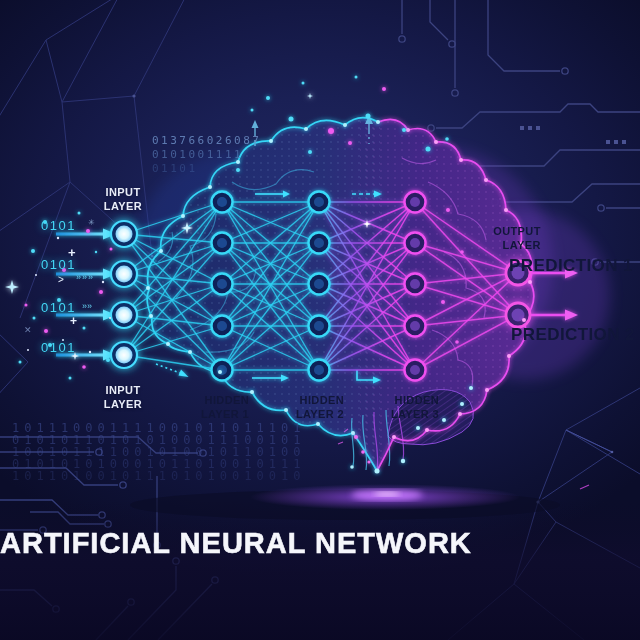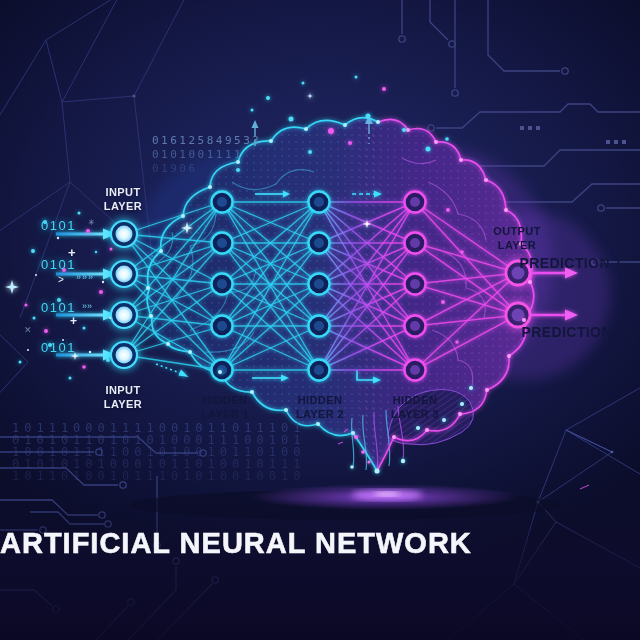--- a/index.html
+++ b/index.html
@@ -5,22 +5,22 @@
   html,body{margin:0;padding:0;background:#0b0d2a;}
   #stage{
     position:relative;width:640px;height:640px;overflow:hidden;
     background:radial-gradient(ellipse 70% 55% at 50% 36%, #232a63 0%, #1a2055 38%, #141845 62%, #0e1134 85%, #0b0d2a 100%);
     font-family:"Liberation Sans",sans-serif;
   }
   svg{position:absolute;left:0;top:0;}
   .lbl{position:absolute;transform:translateX(-50%);text-align:center;
        font:700 11px/1.28 "Liberation Sans",sans-serif;letter-spacing:.4px;white-space:pre-line;}
   .lbl.light{color:#e9edf8;text-shadow:0 1px 3px rgba(8,12,40,.6);}
-  .lbl.dark{color:#11163a;}
-  .pred{white-space:nowrap;font-size:14px;}
+  .lbl.dark{color:#11163a;text-align:right;}
+  .pred{white-space:nowrap;font-size:17px;}
   #lbl-input-top{left:123px;top:185px;}
   #lbl-input-bottom{left:123px;top:383px;}
   #lbl-h1{left:225px;top:393px;}
   #lbl-h2{left:320px;top:393px;}
   #lbl-h3{left:415px;top:393px;}
   #lbl-output{left:517px;top:224px;}
   #lbl-p1{left:571px;top:255px;}
   #lbl-p2{left:573px;top:324px;}
   .stream{position:absolute;left:41px;color:#43d8f6;font:400 13px/1 "Liberation Sans",sans-serif;
           letter-spacing:1.5px;text-shadow:0 0 7px rgba(43,212,242,.85);}
@@ -611,23 +611,23 @@
 <div class="lbl dark" id="lbl-output">OUTPUT
 LAYER</div>
 <div class="lbl dark pred" id="lbl-p1">PREDICTION 1</div>
 <div class="lbl dark pred" id="lbl-p2">PREDICTION 2</div>
 
 <div class="stream" id="stream0">0101</div>
 <div class="stream" id="stream1">0101</div>
 <div class="stream" id="stream2">0101</div>
 <div class="stream" id="stream3">0101</div>
 
-<div class="btop" id="btop0">016125849533</div>
+<div class="btop" id="btop0">013766026087</div>
 <div class="btop" id="btop1">0101001111</div>
-<div class="btop" id="btop2">01906</div>
+<div class="btop" id="btop2">01101</div>
 
 <div class="bbot" id="bbot2">101110001111001011011101</div>
 <div class="bbot" id="bbot3">010101101010100011100101</div>
 <div class="bbot" id="bbot4">100101111001010010110100</div>
 <div class="bbot" id="bbot5">010101010001011010010111</div>
 <div class="bbot" id="bbot6">101101001011101010010010</div>
 
 <div class="dg" id="dg0">+</div>
 <div class="dg" id="dg1">»»»</div>
 <div class="dg" id="dg2">&gt;</div>

